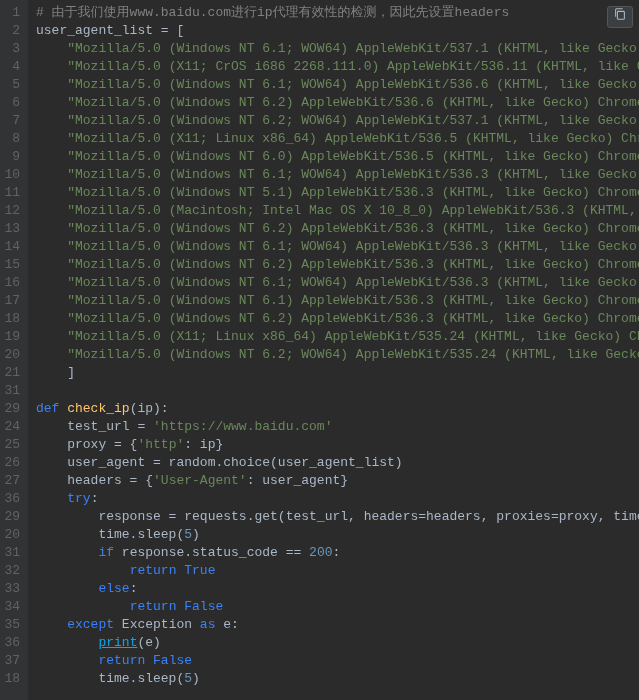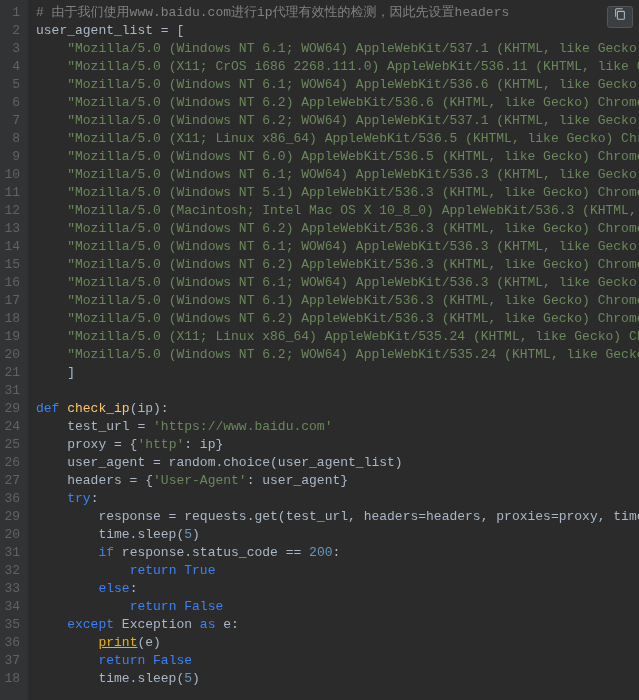--- a/index.html
+++ b/index.html
@@ -32,21 +32,21 @@
   white-space: pre;
   overflow: hidden;
   flex: 1;
 }
 .code .line { height: 18px; }
 .c-comment { color: #808080; }
 .c-str { color: #6a8759; }
 .c-kw { color: #3b82f6; }
 .c-num { color: #6897bb; }
 .c-fn { color: #ffc66d; }
-.c-builtin { color: #eab308; text-decoration: underline; }
+.c-builtin { color: #0ea5e9; text-decoration: underline; }
 .copy-btn {
   position: absolute;
   top: 6px;
   right: 6px;
   width: 26px;
   height: 22px;
   background: #3c3f41;
   border: 1px solid #555;
   border-radius: 3px;
   display: flex;

